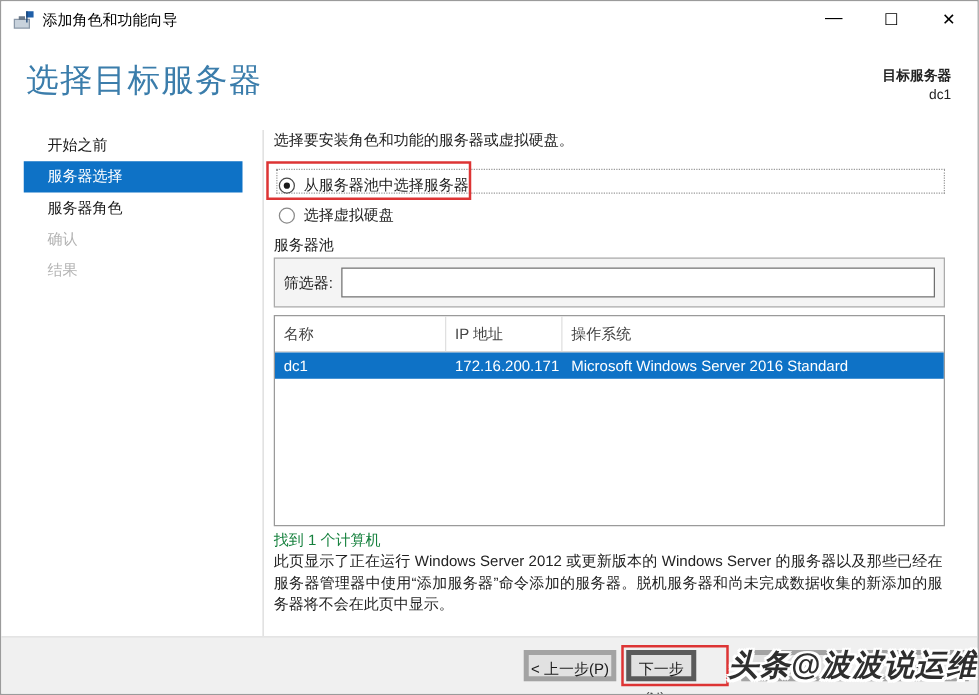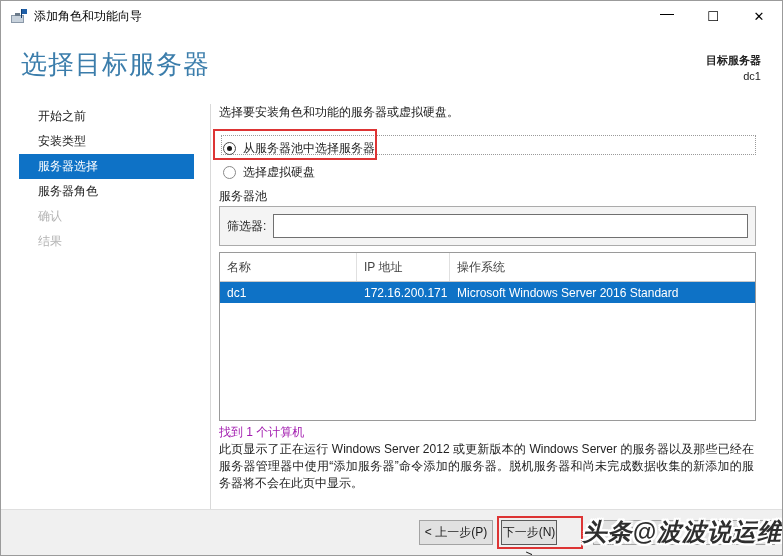--- a/index.html
+++ b/index.html
@@ -84,33 +84,33 @@
   .thead { display:flex; height:29px; border-bottom:1px solid #c9c9c9; align-items:center; }
   .th { font-size:12px; color:#444; padding-left:7px; height:100%; line-height:29px; }
   .th.c1 { width:137px; border-right:1px solid #e0e0e0; }
   .th.c2 { width:93px;  border-right:1px solid #e0e0e0; }
   .th.c3 { flex:1; }
   .trow { display:flex; height:21px; align-items:center; background:#0e72c6; color:#fff; cursor:pointer; }
   .td { font-size:12px; padding-left:7px; white-space:nowrap; overflow:hidden; }
   .td.c1 { width:137px; }
   .td.c2 { width:93px; }
   .td.c3 { flex:1; }
-  .found-text { position:absolute; left:0; top:320px; font-size:12px; color:#a21caf; }
+  .found-text { position:absolute; left:0; top:320px; font-size:12px; color:#15803d; }
   .desc-text {
     position:absolute; left:0; right:2px; top:337px;
     font-size:12px; color:#222; line-height:17px; text-align:justify;
   }
   
   .footer {
     position:absolute; left:0; right:0; bottom:0; height:46px;
     background:#f0f0f0; border-top:1px solid #dfdfdf;
   }
   .btn {
     position:absolute; top:10px; height:25px; font-size:12px; color:#1a1a1a;
-    background:#e1e1e1; border:1px solid #a3a3a3; text-align:center;
+    background:#e1e1e1; border:4px solid #a3a3a3; text-align:center;
     line-height:23px; cursor:pointer; font-family:"Liberation Sans","DejaVu Sans",sans-serif;
   }
   .btn-prev { left:418px; width:74px; }
   .btn-next { left:500px; width:56px; border-color:#5a5a5a; }
   .next-redbox {
     position:absolute; left:496px; top:6px; width:86px; height:33px;
     border:2px solid #dd3434; pointer-events:none; z-index:3;
   }
   .btn-install { left:592px; width:86px; color:#9a9a9a; cursor:default; }
   .btn-cancel { left:688px; width:86px; }
@@ -154,21 +154,20 @@
     <div class="target-block">
       <div class="target-label">目标服务器</div>
       <div class="target-value">dc1</div>
     </div>
   </div>
 
   <div class="bodyarea">
 
     <div class="sidebar">
       <div class="side-item">开始之前</div>
-      <div class="side-item">安装类型</div>
       <div class="side-item selected">服务器选择</div>
       <div class="side-item">服务器角色</div>
       <div class="side-item disabled">确认</div>
       <div class="side-item disabled">结果</div>
     </div>
 
     <div class="content">
       <div class="instruction">选择要安装角色和功能的服务器或虚拟硬盘。</div>
 
       <div class="focus-dotted"></div>

